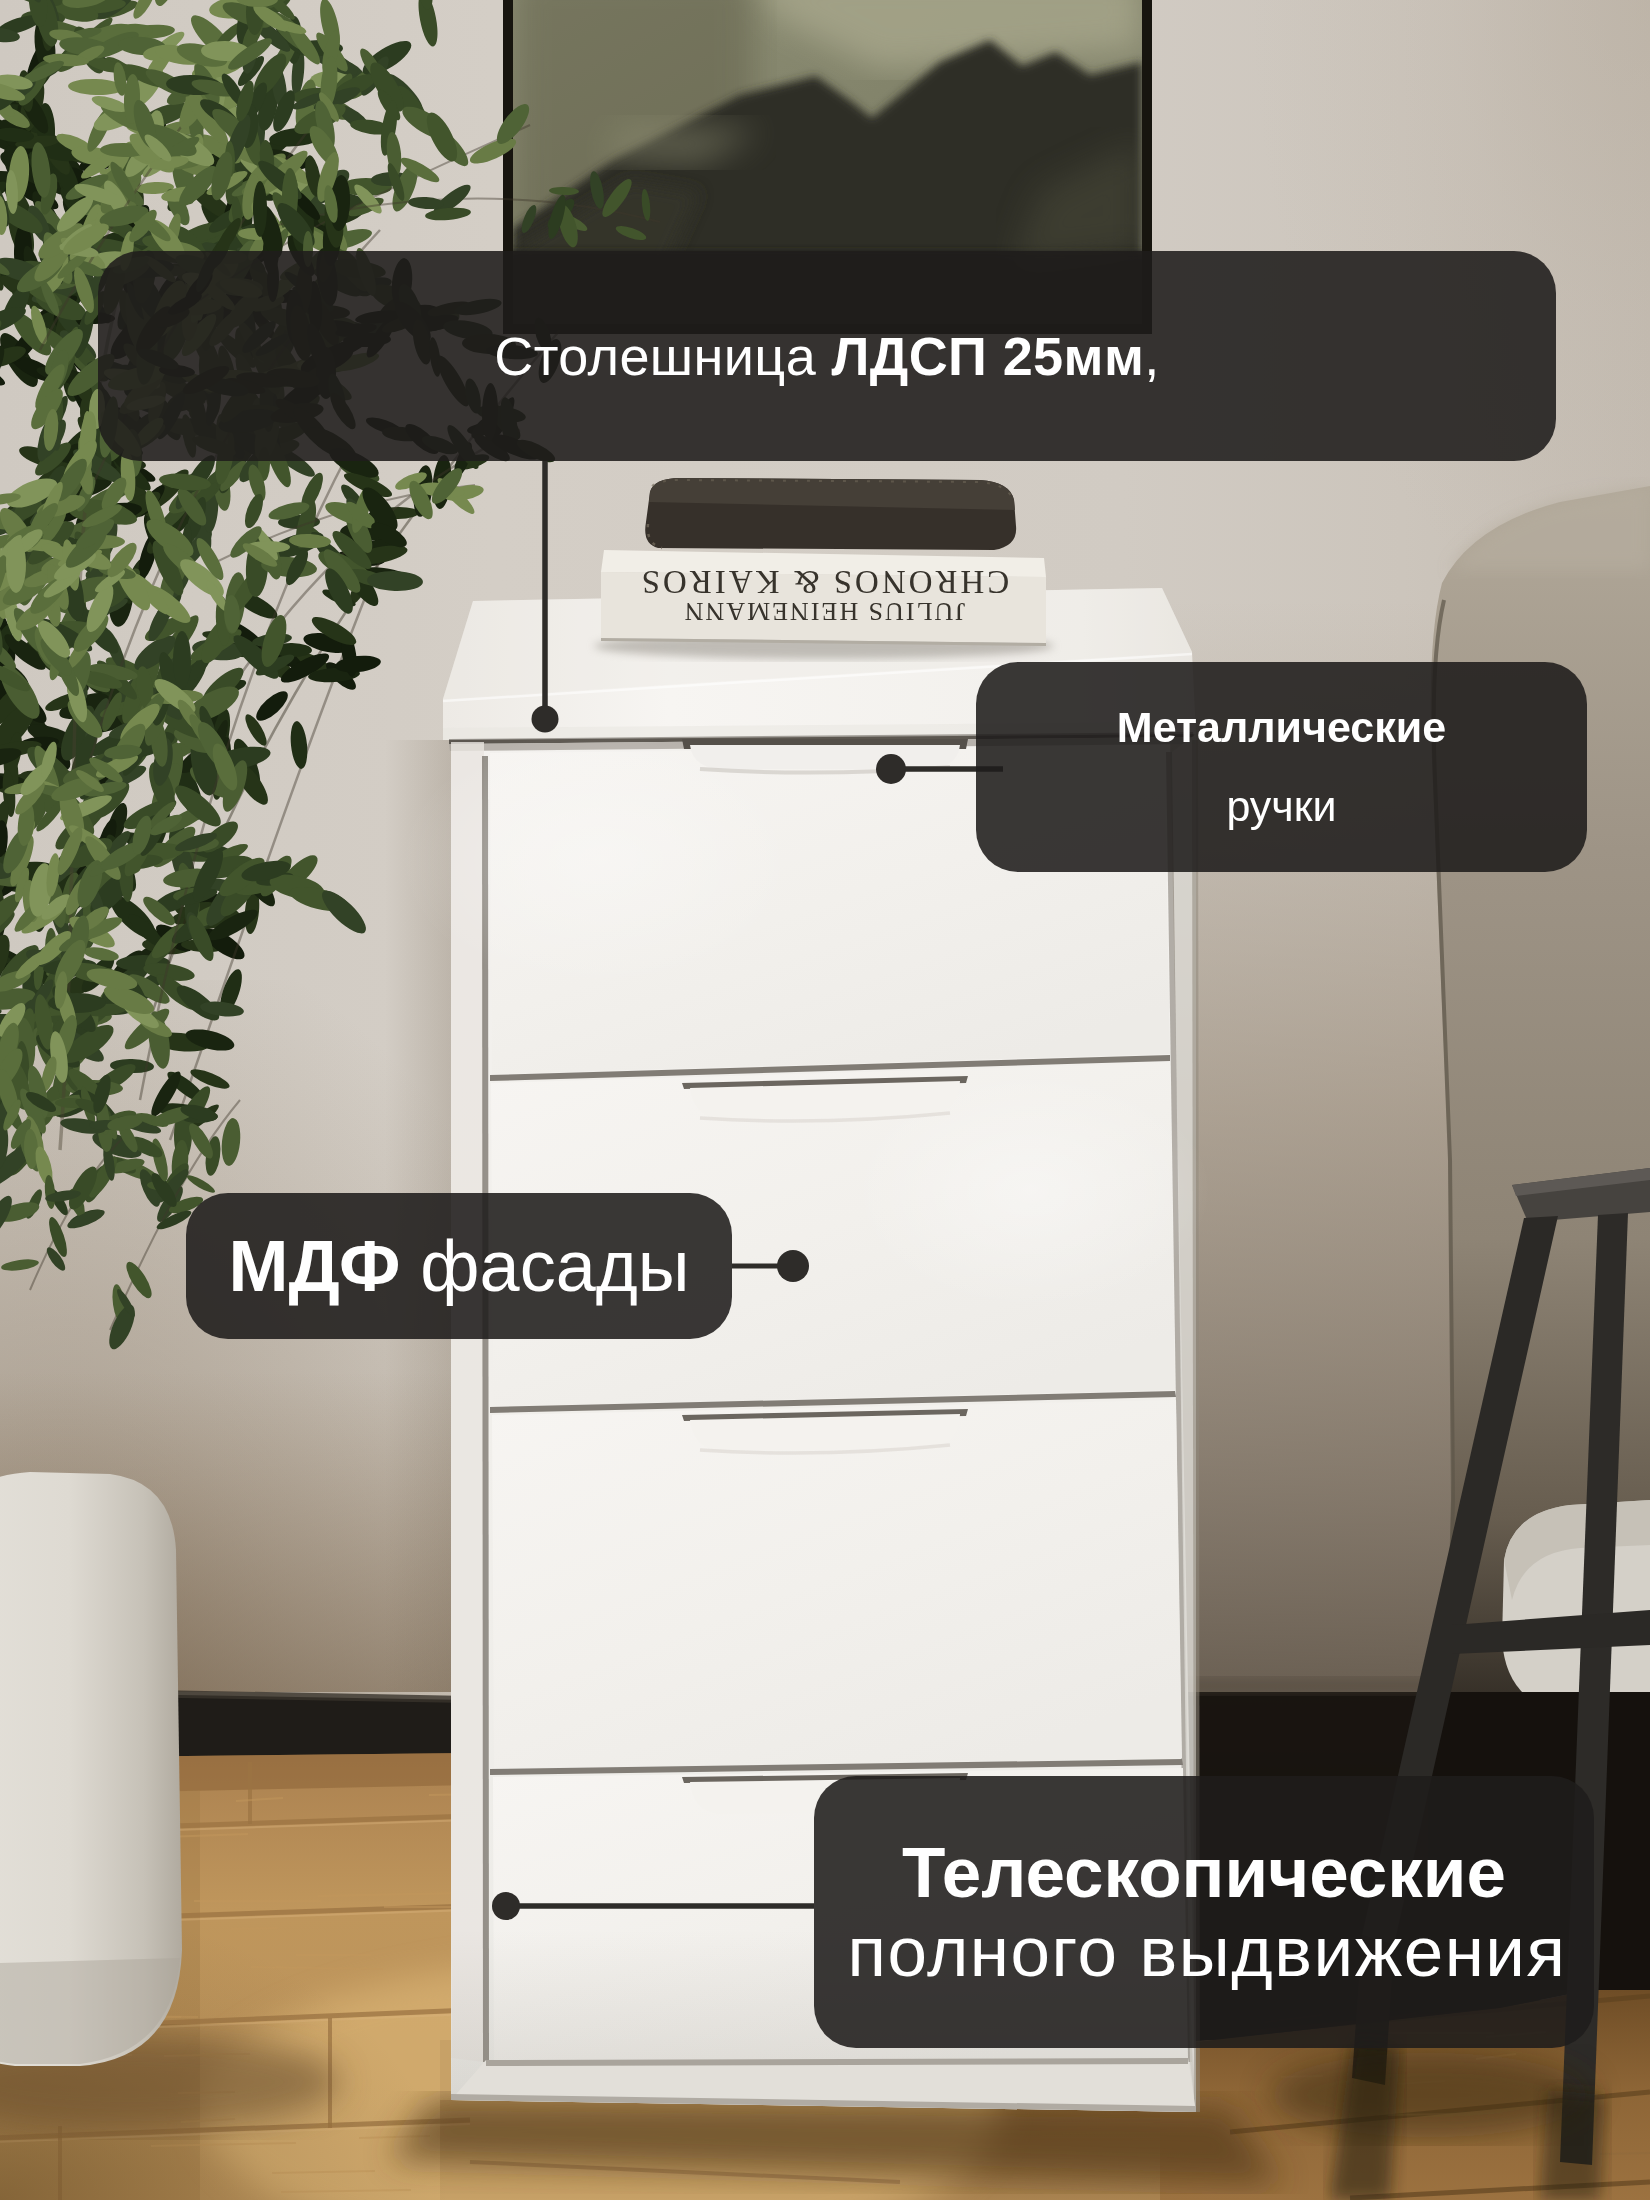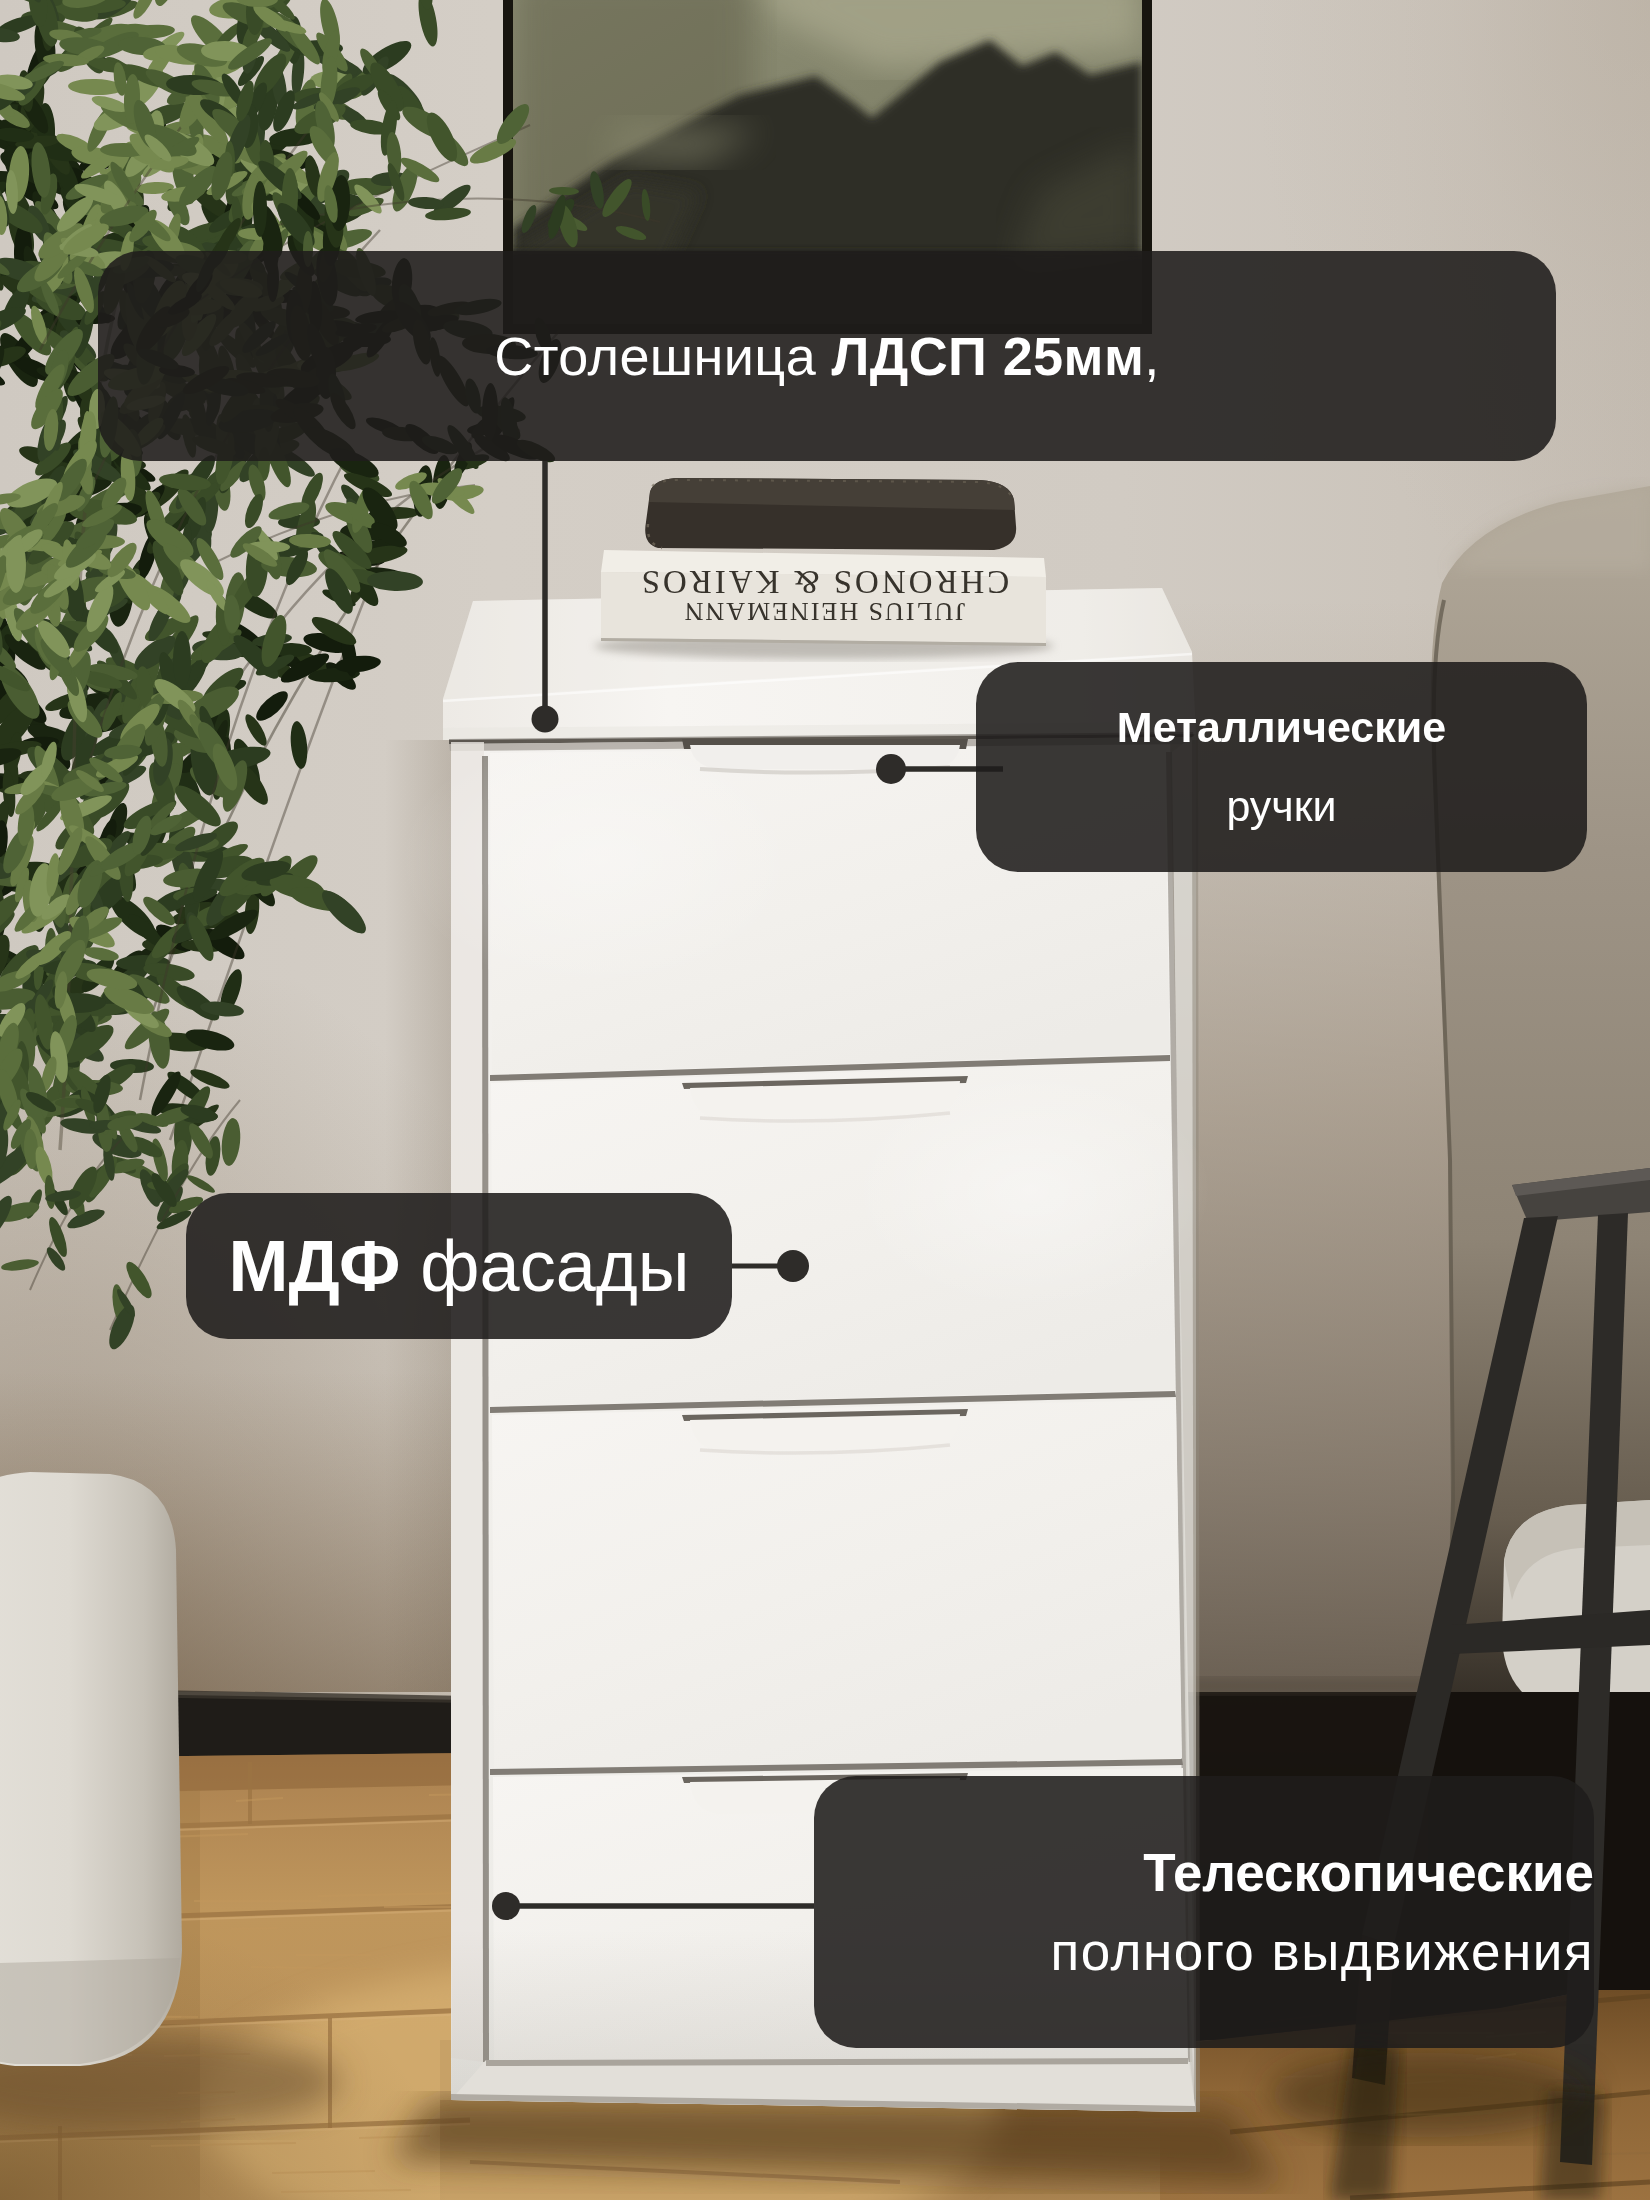--- a/index.html
+++ b/index.html
@@ -2028,17 +2028,17 @@
 
 <div class="callout" style="left:976px; top:662px; width:611px; height:210px; font-size:43px; line-height:79px;">
   <div class="b">Металлические</div>
   <div>ручки</div>
 </div>
 
 <div class="callout" style="left:186px; top:1193px; width:546px; height:146px; font-size:72px; line-height:80px;">
   <div><span class="b">МДФ</span> фасады</div>
 </div>
 
-<div class="callout" style="left:814px; top:1776px; width:780px; height:272px; font-size:53px; line-height:79px;align-items:flex-end;">
+<div class="callout" style="left:814px; top:1776px; width:780px; height:272px; font-size:71px; line-height:79px;">
   <div class="b">Телескопические</div>
   <div style="letter-spacing:1.5px;padding-left:6px;">полного выдвижения</div>
 </div>
 </div>
 
 </body></html>

